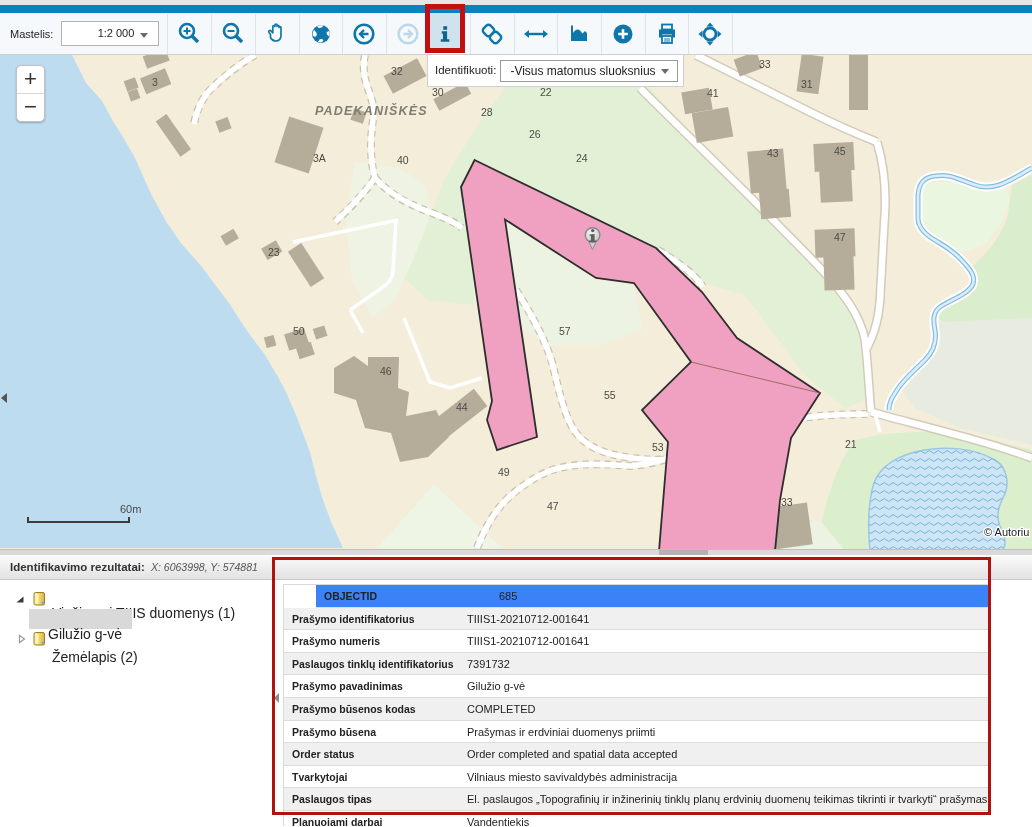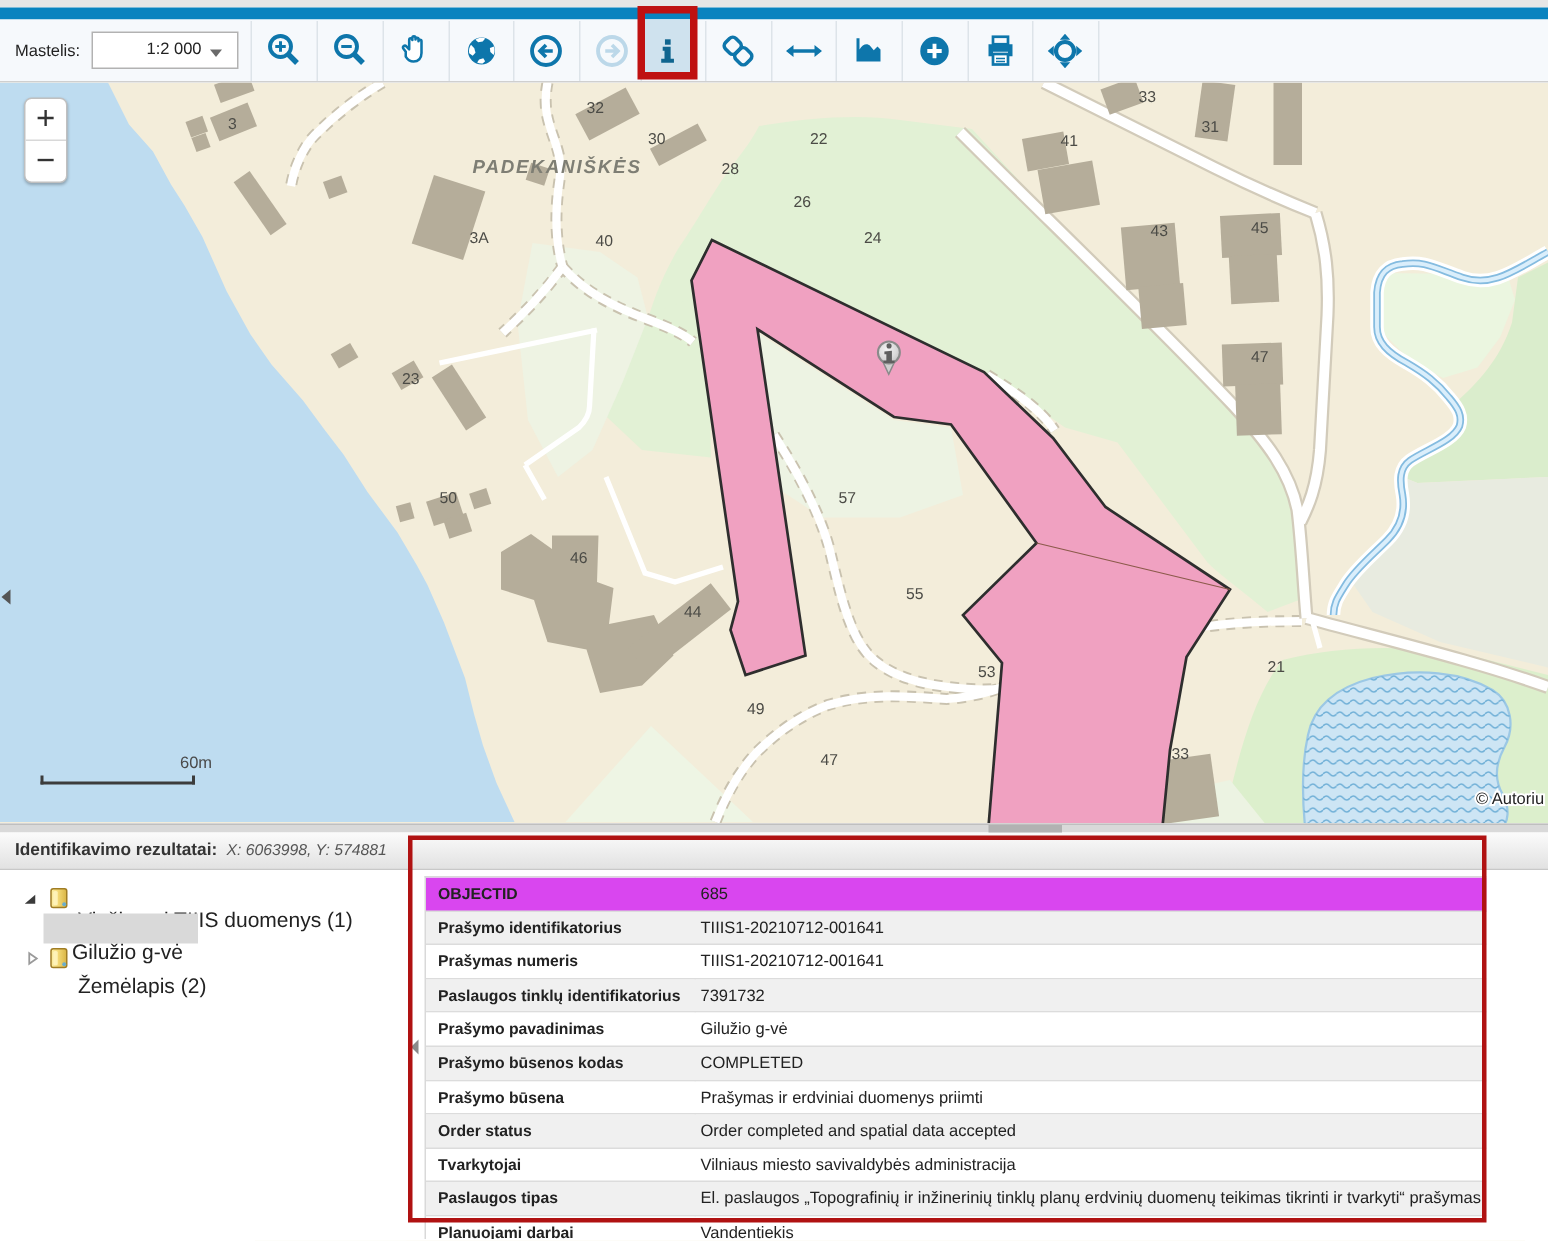--- a/index.html
+++ b/index.html
@@ -292,20 +292,24 @@
               <stop offset="100%" stop-color="#bdbdbd"></stop>
         </radialGradient>
           </defs>
         <path d="M588.6,241.2 L596.4,241.2 L592.5,249.5 z" fill="#cfcfcf" stroke="#8a8a8a" stroke-width="1"></path>
         <circle cx="592.6" cy="235" r="7.3" fill="url(#mg)" stroke="#8a8a8a" stroke-width="1.4"></circle>
         <circle cx="592.7" cy="230.6" r="1.7" fill="#5f5f5f"></circle>
         <path d="M589.6,234.4 L594.6,233.9 L594.6,240.4 L596.4,240.4 L596.4,242 L589,242 L589,240.4 L590.9,240.4 L590.9,236.1 L589.6,236.1 Z" fill="#5f5f5f"></path>
       </g>
       <text x="984" y="536" font-size="11" fill="#222" stroke="#fff" stroke-width="2.5" paint-order="stroke">© Autoriu</text>
     </svg>
+    <div id="identify">
+      <span class="t">Identifikuoti:</span>
+      <div id="idsel">-Visus matomus sluoksnius<div class="dda" style="right:8px;top:8px;"></div></div>
+    </div>
     <div id="zoomctl">
         <div class="zc">+</div>
         <div class="zc">−</div>
       </div>
     <div id="lefthandle"></div>
     <div id="scalebar">
       <div style="position:absolute;left:93px;top:-14px;font-size:11px;color:#4a4a4a;">60m</div>
       <div style="position:absolute;left:0;top:0;width:103px;height:6px;border-left:2px solid #3c3c3c;border-right:2px solid #3c3c3c;border-bottom:2px solid #3c3c3c;"></div>
     </div>
   </div>
@@ -340,30 +344,30 @@
         </svg>
       <svg style="position:absolute;left:33px;top:51px;" width="13" height="15" viewBox="0 0 13 15">
         <rect x="1" y="1.5" width="10.5" height="12.5" rx="1.5" fill="url(#fg1)" stroke="#a07d25" stroke-width="1"></rect>
         <rect x="2.5" y="3" width="3" height="9.5" rx="1" fill="#fff6c4" opacity=".8"></rect>
         <circle cx="9.8" cy="11.8" r="1.3" fill="#6aaecc"></circle>
         </svg>
       <span class="trow" style="left:52px;top:57px;">Žemėlapis (2)</span>
     </div>
     <div id="table">
       <div class="cdiv"></div>
-      <div class="row" style="top:0;background:#d946ef;">
+      <div class="row" style="top:0;background:#3b82f6;margin-left:32px;">
           <span class="c1">OBJECTID</span>
           <span class="c2">685</span>
         </div>
       <div class="row" style="top:22.6px;background:#f0f0f0;">
           <span class="c1">Prašymo identifikatorius</span>
           <span class="c2">TIIIS1-20210712-001641</span>
         </div>
       <div class="row" style="top:45.2px;background:#fff;">
-          <span class="c1">Prašymas numeris</span>
+          <span class="c1">Prašymo numeris</span>
           <span class="c2">TIIIS1-20210712-001641</span>
         </div>
       <div class="row" style="top:67.8px;background:#f0f0f0;">
           <span class="c1">Paslaugos tinklų identifikatorius</span>
           <span class="c2">7391732</span>
         </div>
       <div class="row" style="top:90.4px;background:#fff;">
           <span class="c1">Prašymo pavadinimas</span>
           <span class="c2">Gilužio g-vė</span>
         </div>

